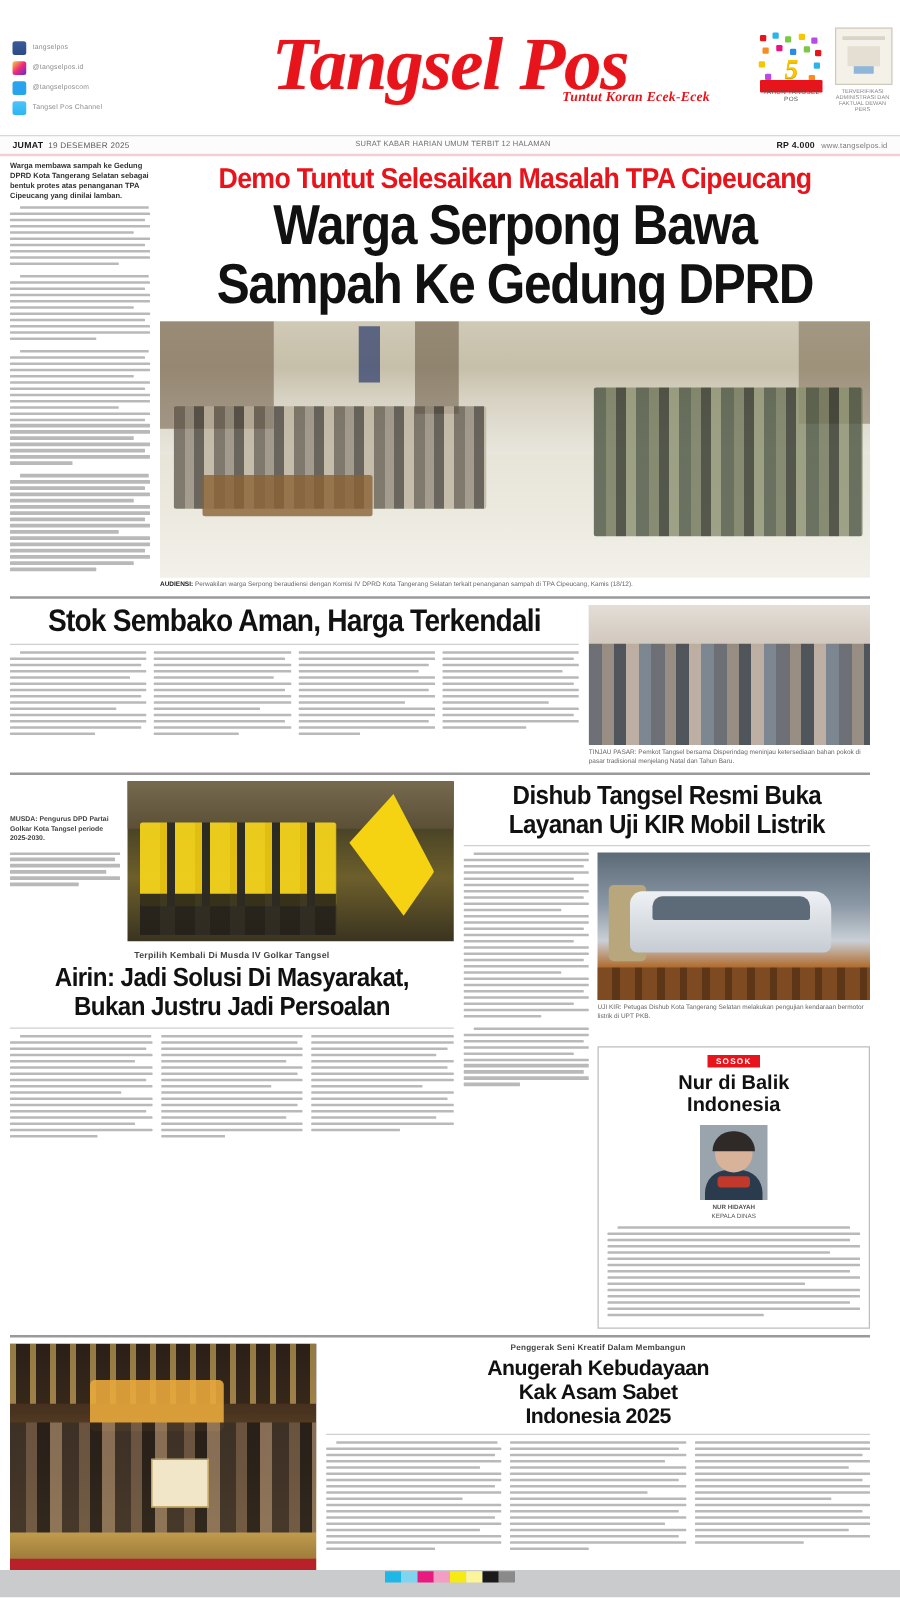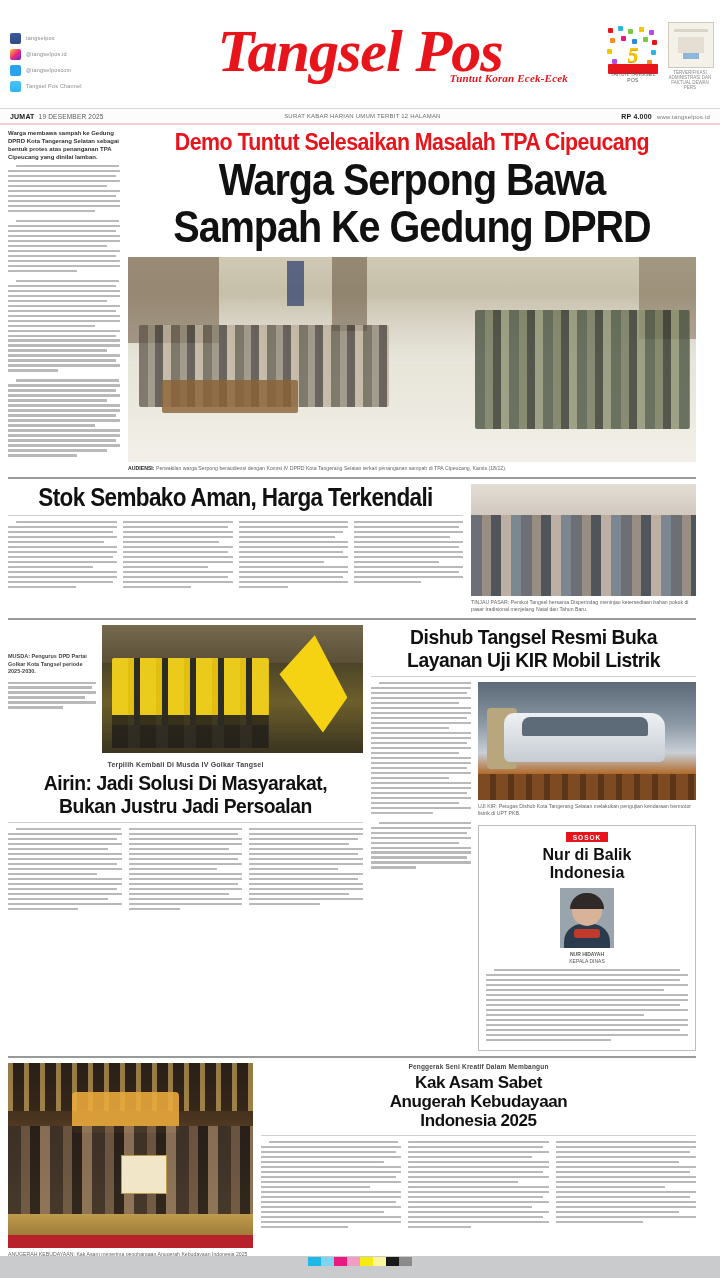--- a/index.html
+++ b/index.html
@@ -594,21 +594,21 @@
           </div>
           <div style="flex:1;">
             <div class="photo ph-kir" style="height:118px;">
               <span class="person"></span>
                 <span class="car"></span>
                 <span class="win"></span>
                 <span class="grate"></span>
             </div>
             <div class="cap cap-lines">UJI KIR: Petugas Dishub Kota Tangerang Selatan melakukan pengujian kendaraan bermotor listrik di UPT PKB.</div>
 
-            <div class="sosok" style="margin-top:8px;">
+            <div class="sosok" style="margin-top:20px;">
               <span class="sosok-tag">SOSOK</span>
               <div class="sosok-head">Nur di Balik</div>
               <div class="sosok-head">Indonesia</div>
               <div class="mug">
                 <span class="body"></span>
                   <span class="face"></span>
                   <span class="hair"></span>
                   <span class="scarf"></span>
               </div>
               <div class="mug-cap">NUR HIDAYAH</div>
@@ -645,22 +645,22 @@
             <span class="screen"></span>
             <span class="crowd"></span>
           <span class="plaque"></span>
             <span class="redline"></span>
         </div>
         <div class="cap cap-lines">ANUGERAH KEBUDAYAAN: Kak Asam menerima penghargaan Anugerah Kebudayaan Indonesia 2025 dari Kementerian Kebudayaan.</div>
       </div>
 
       <div style="flex:1;">
         <div class="overline" style="font-size:6.5px;">Penggerak Seni Kreatif Dalam Membangun</div>
+        <div class="head4">Anugerah Kebudayaan</div>
         <div class="head4">Kak Asam Sabet</div>
-        <div class="head4">Anugerah Kebudayaan</div>
         <div class="head4">Indonesia 2025</div>
         <div class="rule-h"></div>
         <div class="cols3" style="margin-top:4px;">
           <div class="col-text">
             <div class="ln s1 ind"></div>
               <div class="ln s1"></div>
               <div class="ln s2"></div>
               <div class="ln s1"></div>
             <div class="ln s3"></div>
               <div class="ln s1"></div>

